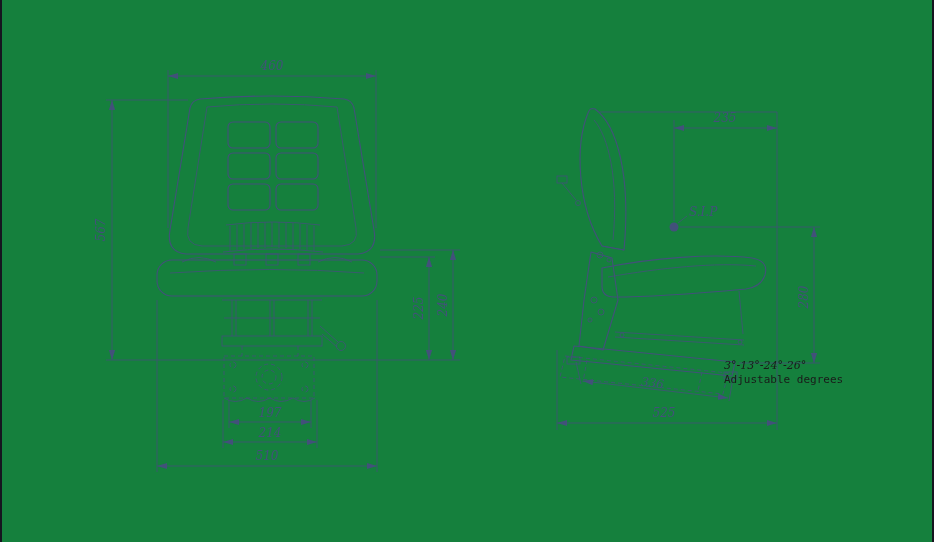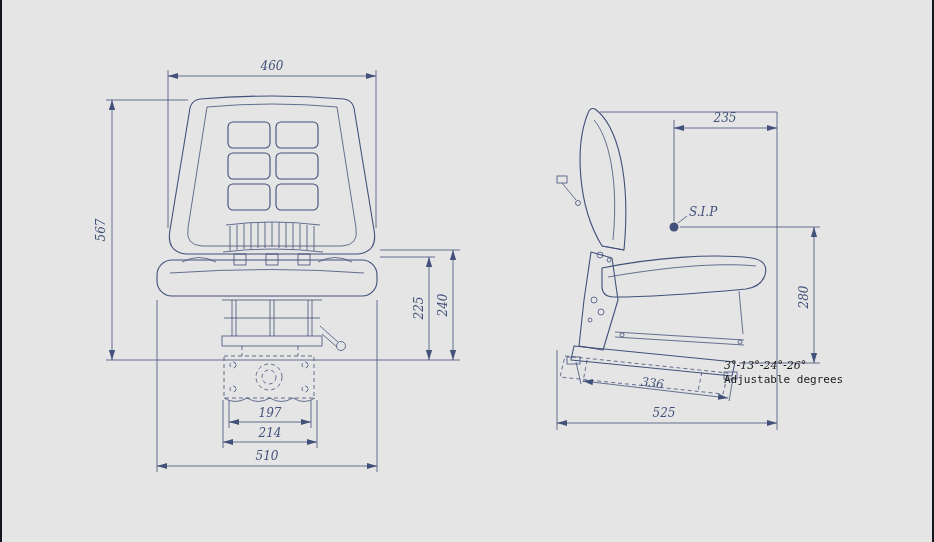--- a/index.html
+++ b/index.html
@@ -1,18 +1,18 @@
 <!DOCTYPE html>
 <html><head>
 <meta charset="utf-8">
 <style>
   :root{ --ink:#42517a; --note:#1a1a1a; }
   html,body{margin:0;padding:0;background:#fff;}
   .page{
-    width:934px;height:542px;position:relative;background:#e5e5e5;
+    width:934px;height:542px;position:relative;background:#15803d;
     border-left:2px solid #15151f;border-right:2px solid #15151f;
     box-sizing:border-box;overflow:hidden;
     font-family:"DejaVu Serif", serif;
   }
   svg{display:block;}
   .ln{stroke:var(--ink);fill:none;stroke-width:1.1;stroke-linejoin:round;stroke-linecap:round;}
   .thin{stroke:var(--ink);fill:none;stroke-width:0.8;}
   .dash{stroke-dasharray:4 3;}
   .dot{fill:var(--ink);stroke:none;}
   text.dim{fill:var(--ink);font:italic 12px "DejaVu Serif", serif;}

